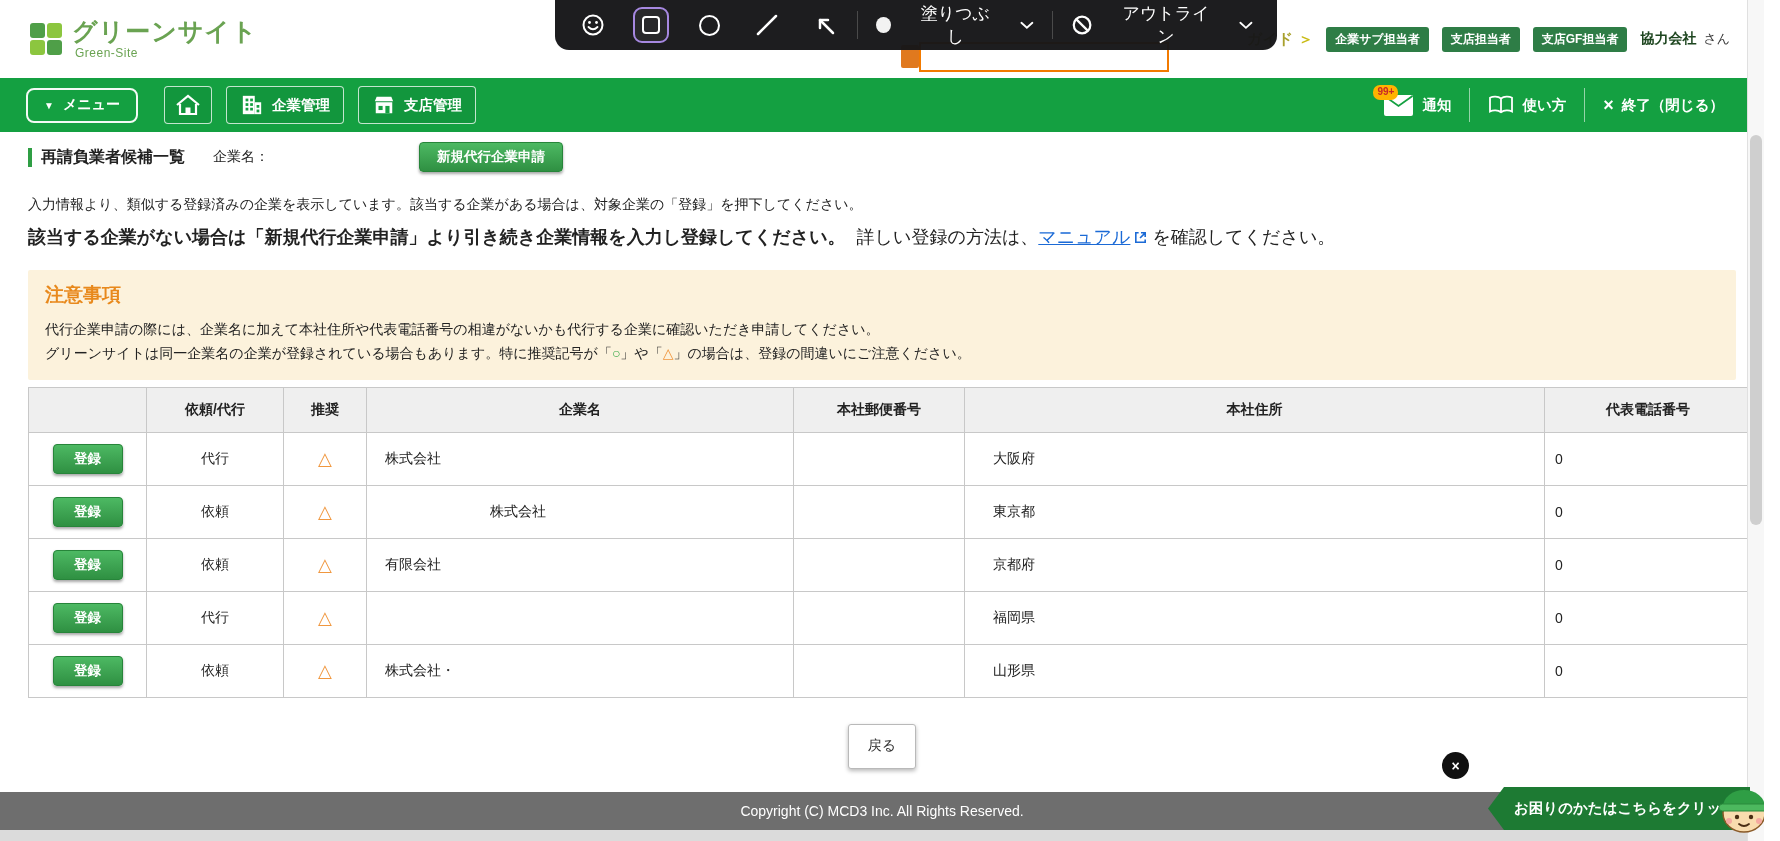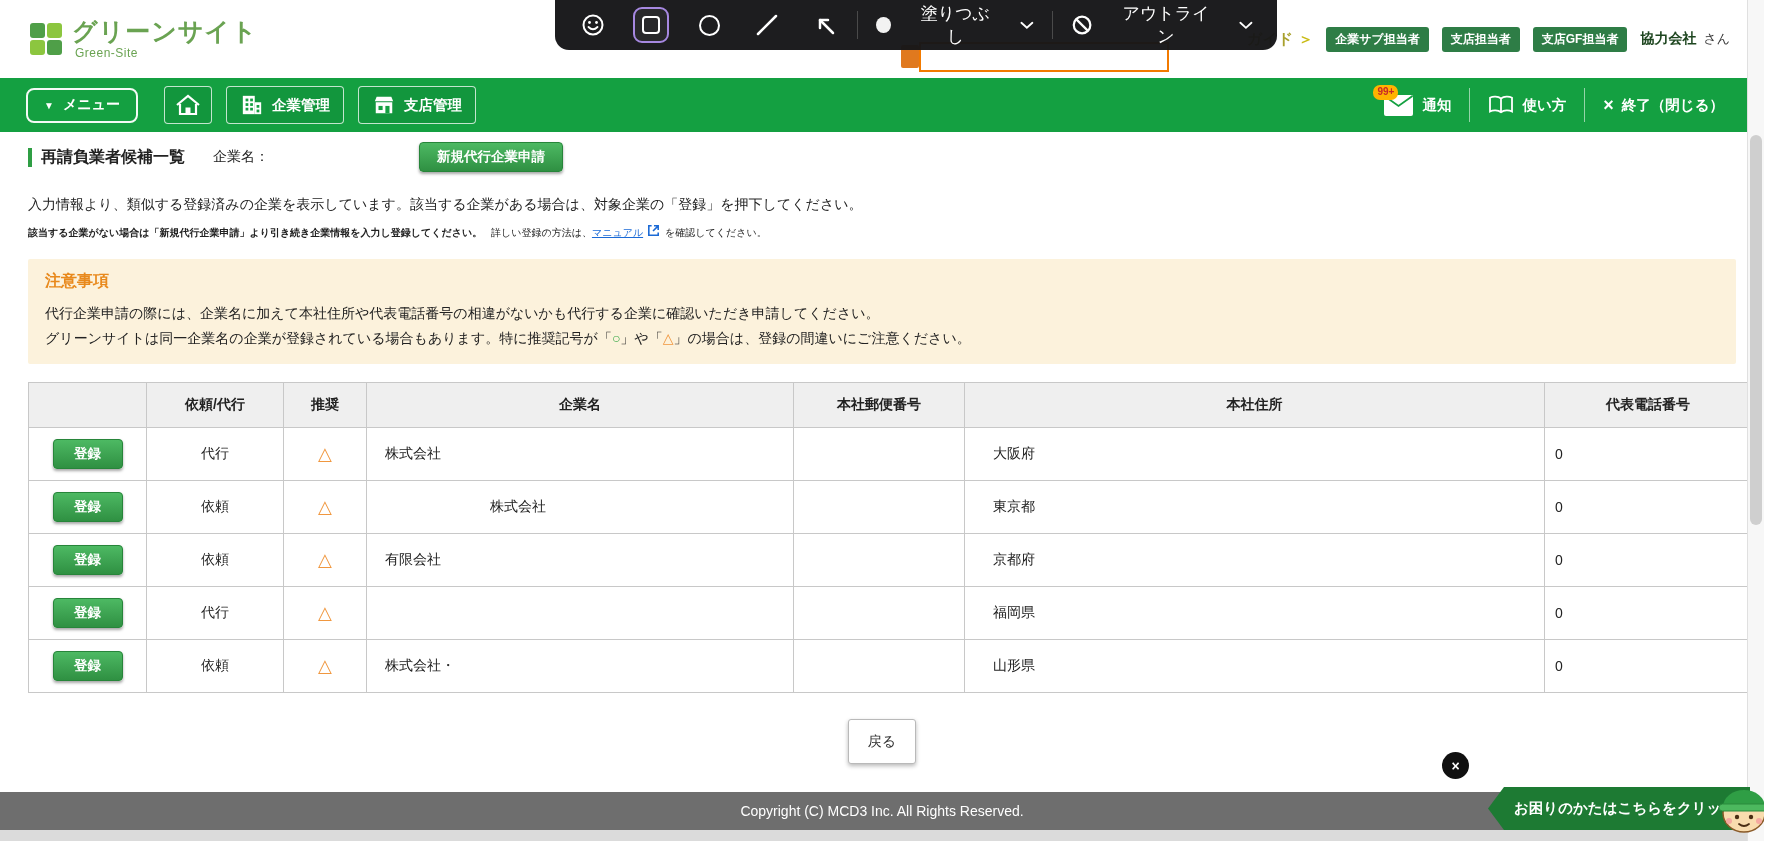--- a/index.html
+++ b/index.html
@@ -47,38 +47,38 @@
 
   
   .content{padding:0 28px}
   .title-row{display:flex;align-items:center;margin-top:10px}
   .page-title{display:flex;align-items:center;font-size:16px;font-weight:bold;color:#222}
   .title-bar{width:4px;height:19px;background:#2f9e44;margin-right:9px}
   .company-label{margin-left:28px;font-size:14px}
   .green-btn{background:linear-gradient(var(--btn-green-top),var(--btn-green-bottom));border:1px solid #27853a;border-radius:4px;color:#fff;font-weight:bold;box-shadow:0 2px 3px rgba(0,0,0,.35)}
   .new-app-btn{margin-left:150px;font-size:13.5px;padding:5px 17px}
   .desc-line1{margin-top:24px;font-size:14px}
-  .desc-line2{margin-top:9px;font-size:10px;line-height:1.6}
+  .desc-line2{margin-top:9px;font-size:18px;line-height:1.6}
   .desc-line2 strong{margin-right:6px}
   .manual-link{color:var(--link-blue);text-decoration:underline;cursor:pointer}
   .ext-icon{vertical-align:-2px;margin:0 4px 0 3px}
   .notice-box{margin-top:18px;background:var(--notice-bg);padding:12px 17px 14px;border-radius:2px}
-  .notice-title{color:var(--orange-accent);font-weight:bold;font-size:16px;margin-bottom:9px}
+  .notice-title{color:var(--orange-accent);font-weight:bold;font-size:19px;margin-bottom:9px}
   .notice-line{font-size:14px;line-height:1.75}
   .sym-green{color:var(--symbol-green);font-weight:bold}
   .sym-orange{color:var(--symbol-orange);font-weight:bold}
   .legend-row{margin-top:16px;display:flex;justify-content:space-between;align-items:center;font-size:14px}
   .legend{display:flex;gap:26px}
   .legend-item{display:flex;align-items:center;white-space:nowrap}
   .legend-item .sym{font-size:16px;font-weight:bold;margin-right:1px}
   .legend-item:nth-child(1) .sym,.legend-item:nth-child(2) .sym{color:var(--symbol-green)}
   .legend-item:nth-child(3) .sym{color:var(--symbol-orange)}
 
   
-  table.cand{margin-top:18px;width:1724px;border-collapse:collapse;table-layout:fixed;font-size:14px}
+  table.cand{margin-top:7px;width:1724px;border-collapse:collapse;table-layout:fixed;font-size:14px}
   table.cand th,table.cand td{border:1px solid #c8c8c8}
   table.cand th{background:#efefef;height:45px;font-weight:bold;text-align:center}
   table.cand td{height:53px;vertical-align:middle}
   .td-center{text-align:center}
   .td-company{padding-left:18px}
   .td-address{padding-left:28px}
   .td-phone{padding-left:10px}
   .register-btn{width:70px;height:30px;font-size:13.5px}
   .tri{font-size:18px}
   .back-row{text-align:center;margin-top:26px}

